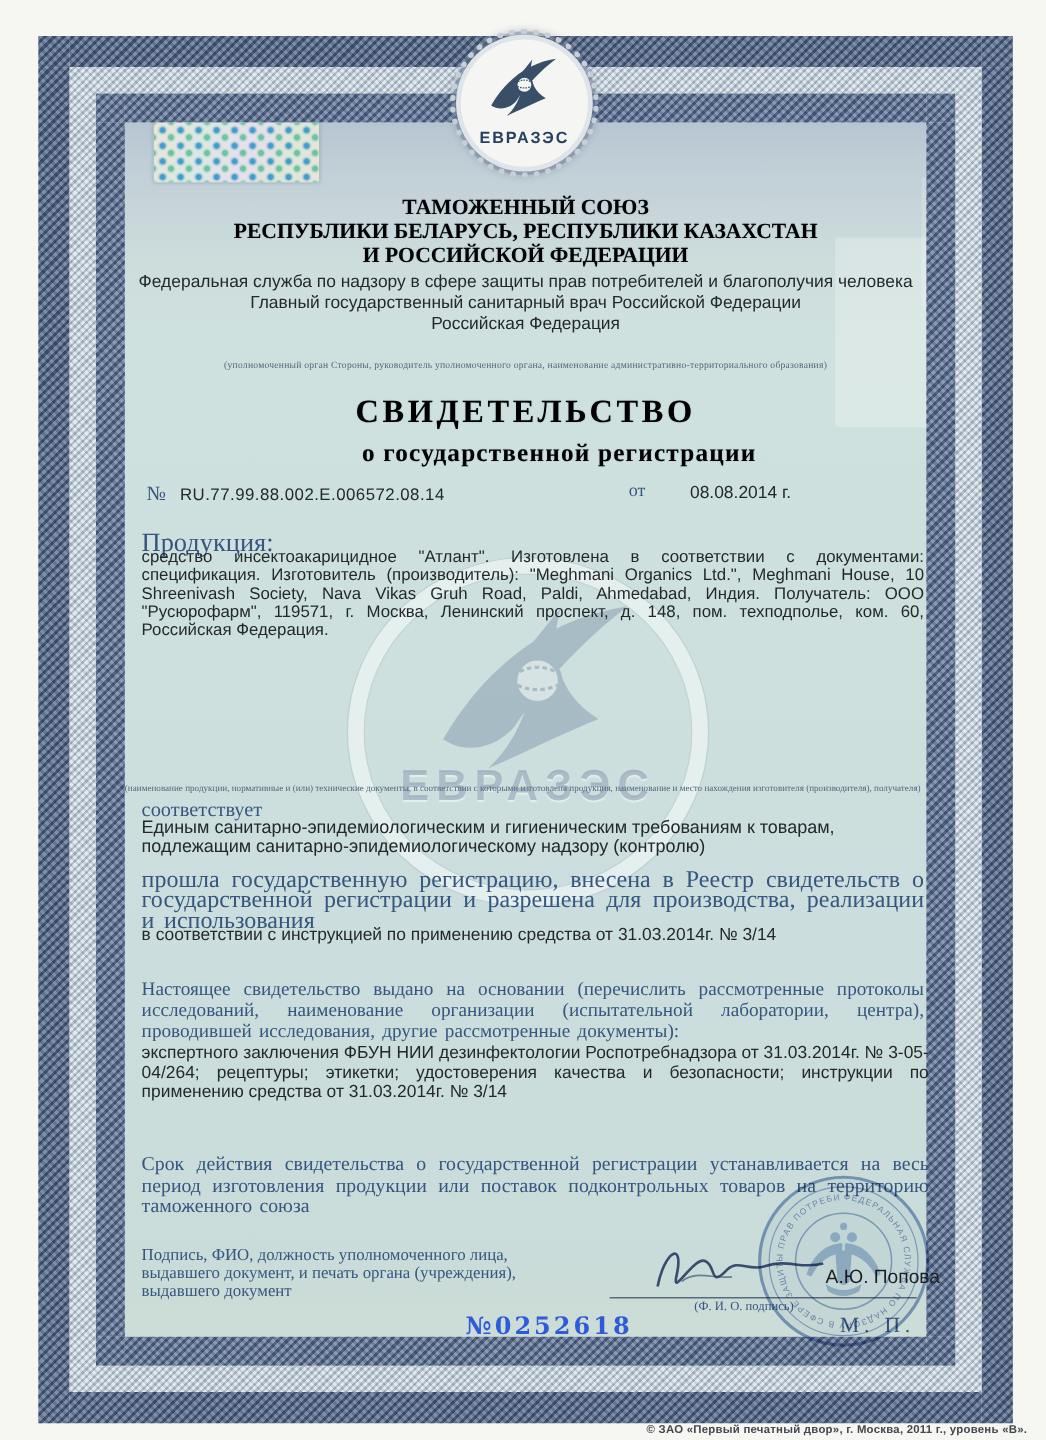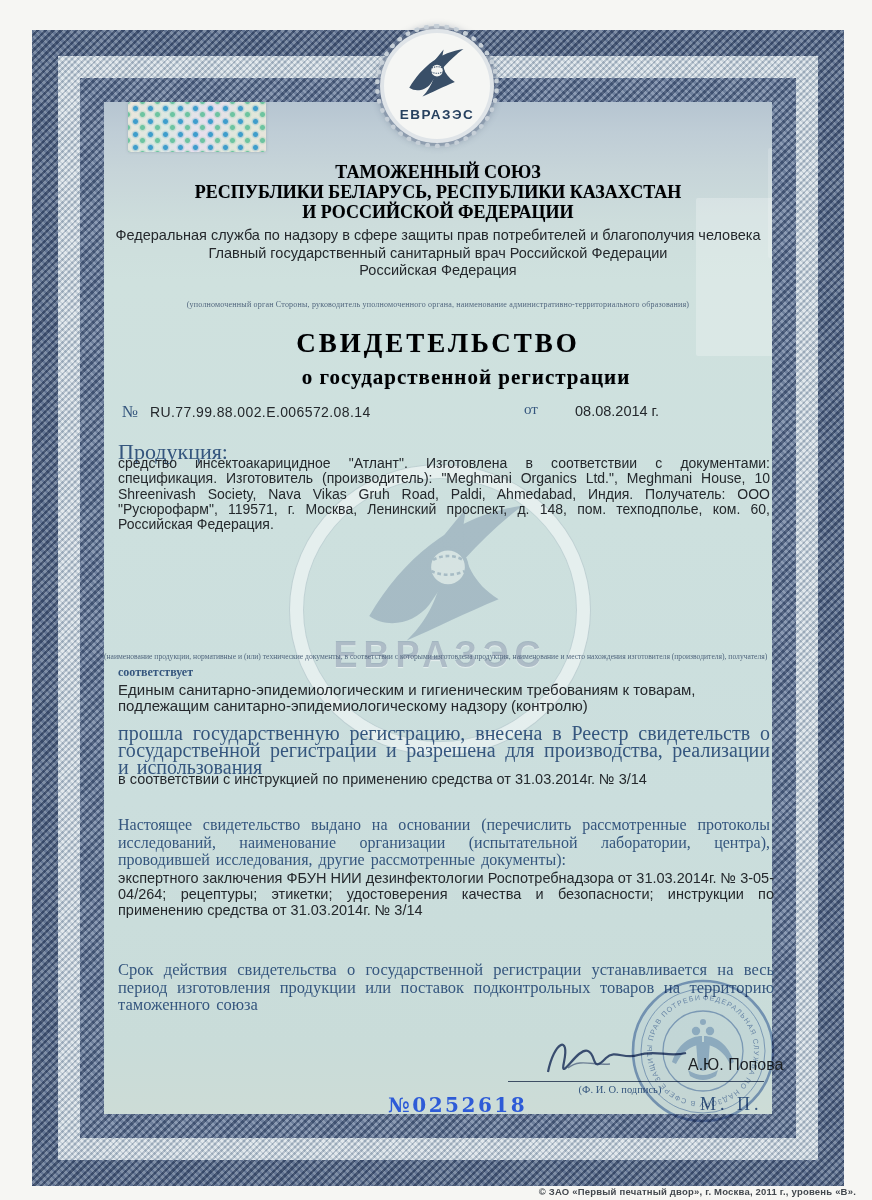--- a/index.html
+++ b/index.html
@@ -77,21 +77,21 @@
 
   #no-label{left:122px;top:402px;font-size:17px;}
   #no-value{left:150px;top:404px;font-size:14px;letter-spacing:.4px;}
   #date-label{left:524px;top:401px;font-size:15px;}
   #date-value{left:551px;top:403px;font-size:14.5px;margin-left:24px;}
 
   #prod-label{left:118px;top:439px;font-size:22px;text-align:center;}
   #prod-desc{left:118px;top:456px;width:652px;font-size:14px;line-height:15.3px;}
   #prod-note{left:104px;top:652px;width:568px;font-size:7.6px;white-space:nowrap;text-align:left;}
 
-  #compl-intro{left:118px;top:665px;font-size:12px;font-weight:bold;}
+  #compl-intro{left:118px;top:665px;font-size:17px;}
   #compl-req{left:118px;top:682px;width:652px;font-size:15px;line-height:15.8px;}
   #compl-reg{left:118px;top:725px;width:652px;font-size:20px;line-height:17.2px;word-spacing:3px;}
   #compl-instr{left:118px;top:771px;font-size:14.5px;white-space:nowrap;}
 
   #basis-intro{left:118px;top:816px;width:652px;font-size:16px;line-height:17.6px;word-spacing:2px;}
   #basis-docs{left:118px;top:871px;width:656px;font-size:14.5px;line-height:15.8px;}
 
   #validity{left:118px;top:961px;width:656px;font-size:16.5px;line-height:17.6px;word-spacing:2px;}
 
   #sig-caption{left:118px;top:1040px;width:372px;font-size:14px;line-height:14.8px;}
@@ -177,20 +177,21 @@
   <div class="abs ser-blue" id="compl-intro">соответствует</div>
   <div class="abs sans" id="compl-req">Единым санитарно-эпидемиологическим и гигиеническим требованиям к товарам, подлежащим санитарно-эпидемиологическому надзору (контролю)</div>
   <div class="abs ser-blue just" id="compl-reg">прошла государственную регистрацию, внесена в Реестр свидетельств о государственной регистрации и разрешена для производства, реализации и использования</div>
   <div class="abs sans" id="compl-instr">в соответствии с инструкцией по применению средства от 31.03.2014г. № 3/14</div>
 
   <div class="abs ser-blue just" id="basis-intro">Настоящее свидетельство выдано на основании (перечислить рассмотренные протоколы исследований, наименование организации (испытательной лаборатории, центра), проводившей исследования, другие рассмотренные документы):</div>
   <div class="abs sans just" id="basis-docs">экспертного заключения ФБУН НИИ дезинфектологии Роспотребнадзора от 31.03.2014г. № 3-05-04/264; рецептуры; этикетки; удостоверения качества и безопасности; инструкции по применению средства от 31.03.2014г. № 3/14</div>
 
   <div class="abs ser-blue just" id="validity">Срок действия свидетельства о государственной регистрации устанавливается на весь период изготовления продукции или поставок подконтрольных товаров на территорию таможенного союза</div>
 
+  <div class="abs ser-blue" id="sig-caption">Подпись, ФИО, должность уполномоченного лица, выдавшего документ, и печать органа (учреждения), выдавшего документ</div>
   <div class="abs sans" id="signer">А.Ю. Попова</div>
   <div class="abs" id="sig-line"></div>
   <div class="abs ser-blue" id="sig-note">(Ф. И. О. подпись)</div>
   <div class="abs ser-blue" id="seal-mark">М. П.</div>
   <div class="abs" id="serial">№0252618</div>
 
   <svg id="signature" viewBox="0 0 250 60">
     <path d="M28 44 C34 14 50 6 44 34 C39 56 58 18 68 23 C77 27 71 46 86 30 C95 21 104 32 118 27 C136 21 148 30 166 25" stroke="#2c4066" stroke-width="2.2" fill="none" opacity=".92"></path>
     <path d="M48 40 C60 30 74 38 90 36" stroke="#2c4066" stroke-width="1.4" fill="none" opacity=".6"></path>
   </svg>

